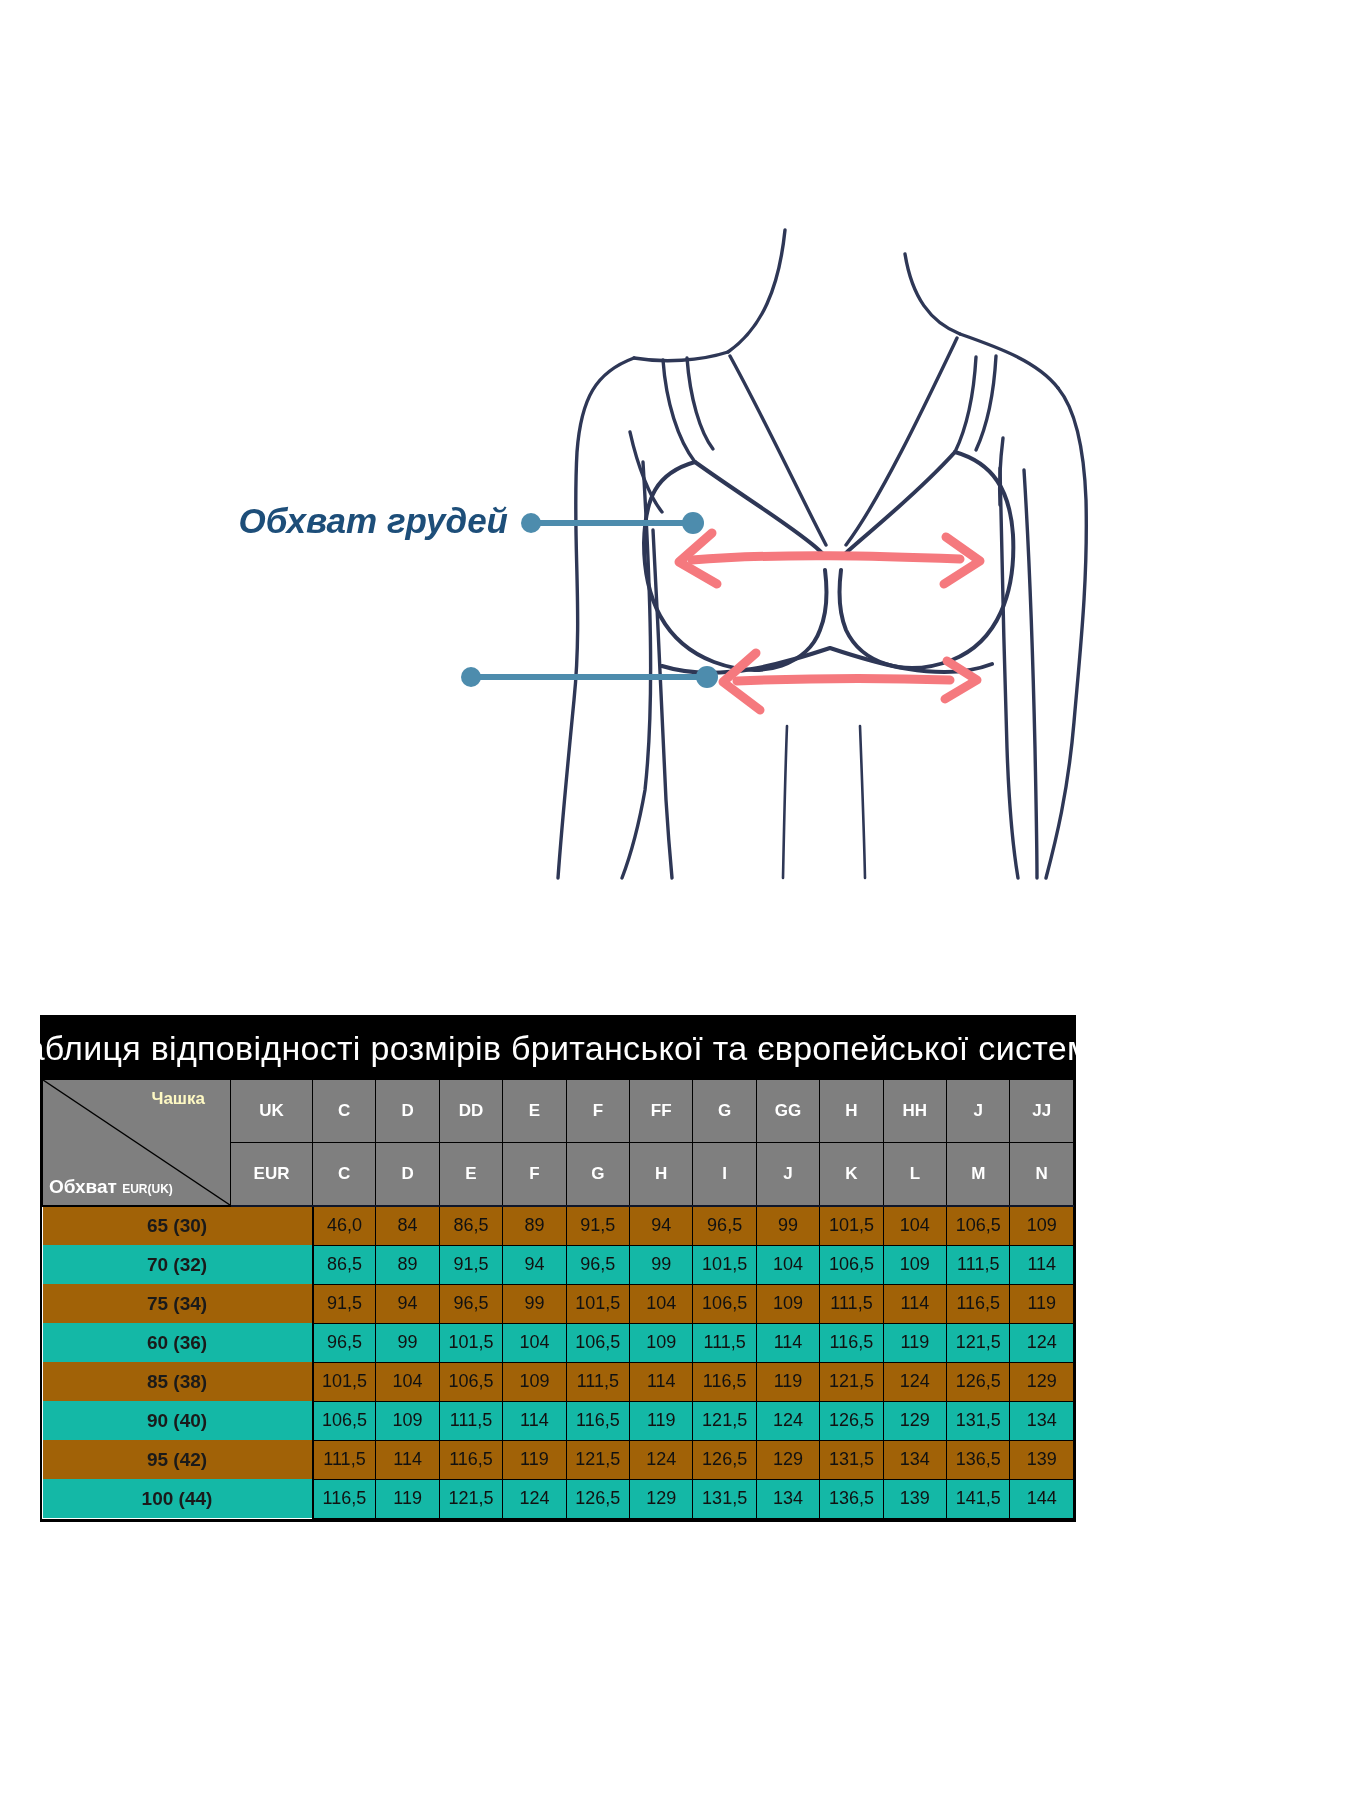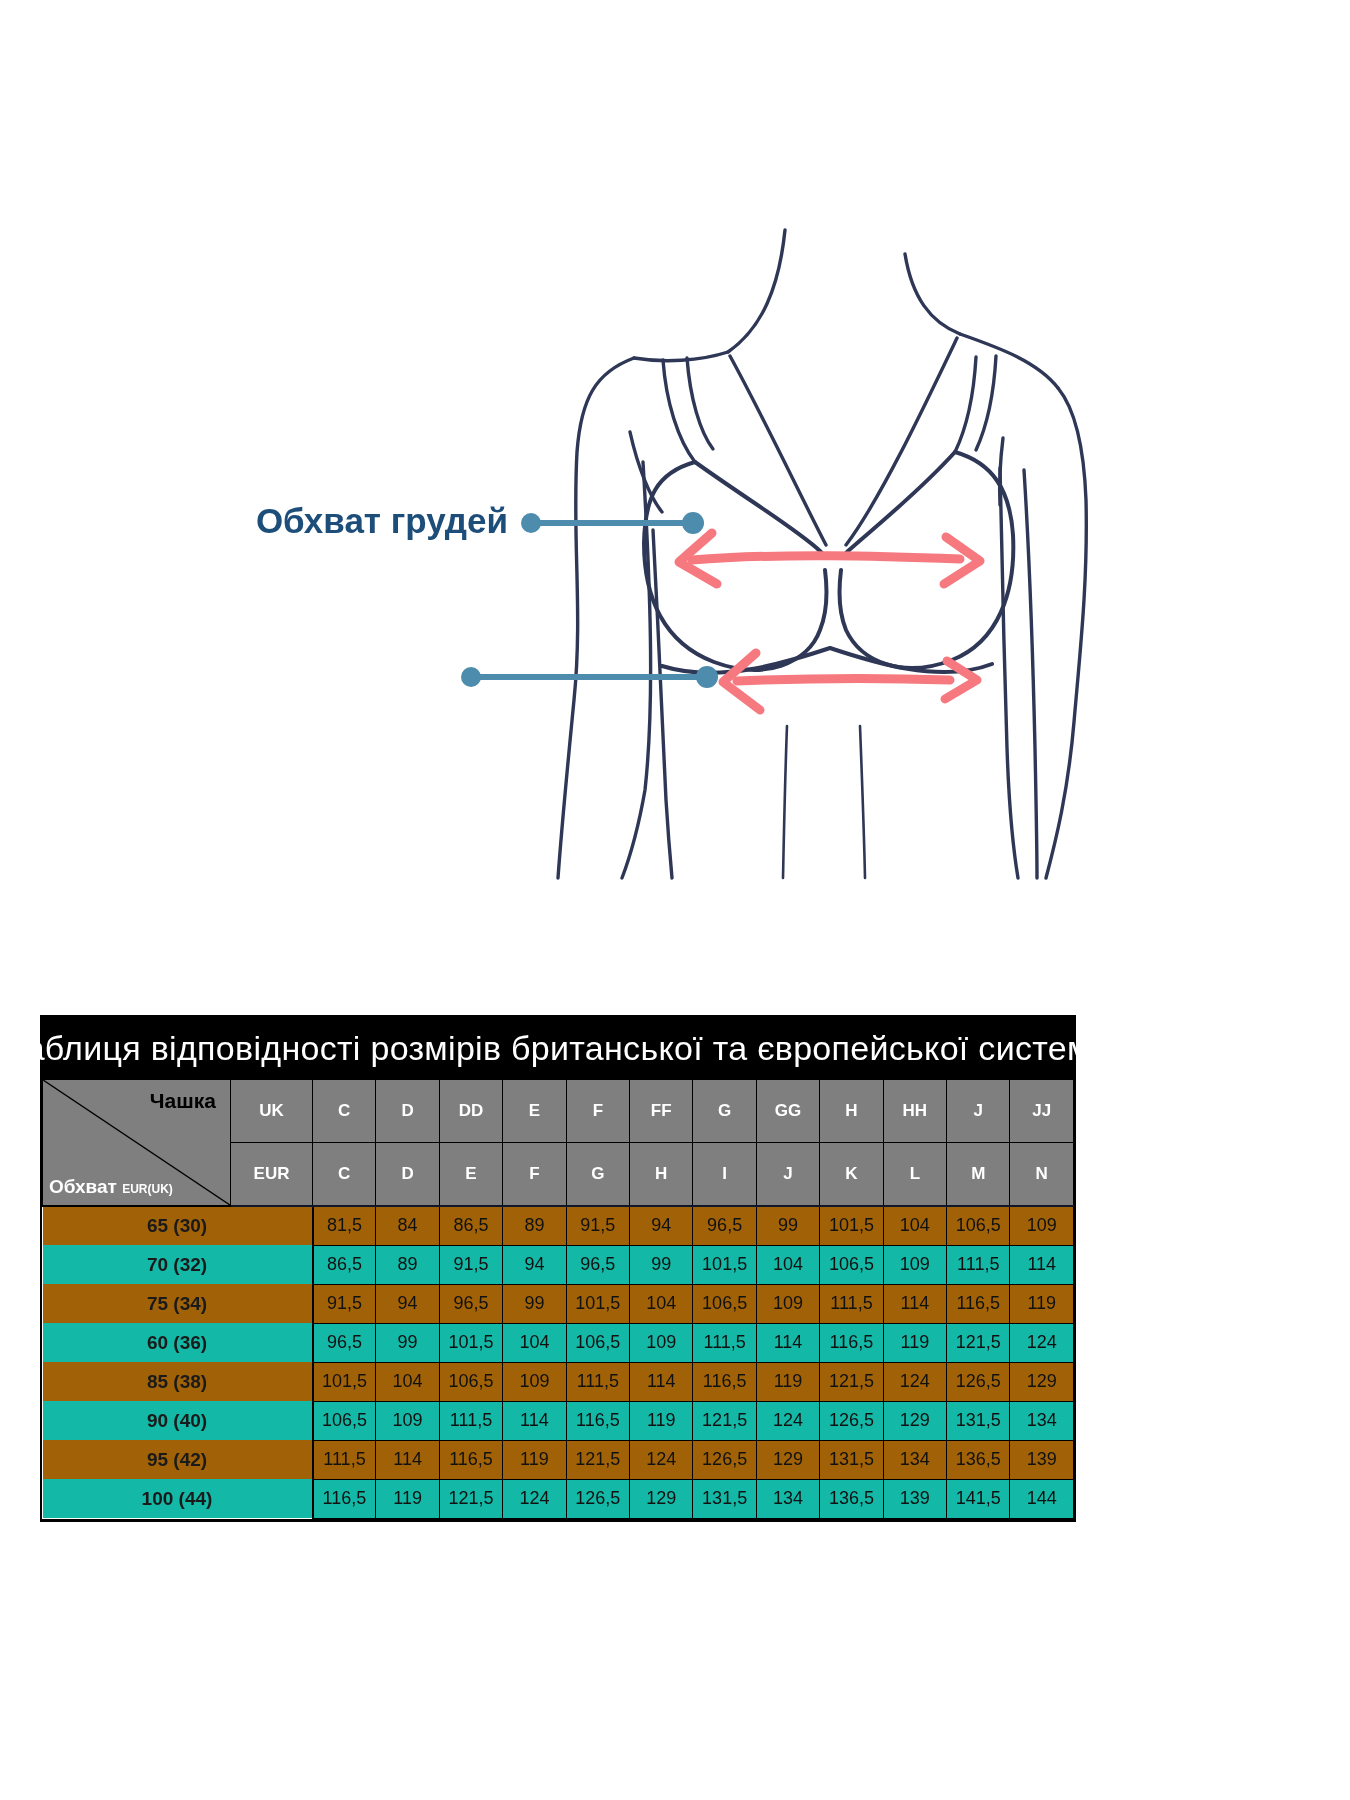--- a/index.html
+++ b/index.html
@@ -6,21 +6,21 @@
   body{
     width:1350px;height:1800px;
     background:#ffffff;
     font-family:"Liberation Sans",sans-serif;
     position:relative;
     overflow:hidden;
   }
   .canvas{position:absolute;left:0;top:0;width:1350px;height:1800px;background:#fff;}
 
   
-  .diagram{position:absolute;left:0;top:0;width:1350px;height:724px;}
+  .diagram{position:absolute;left:0;top:0;width:1350px;height:724px;font-style:italic;}
   .diagram svg{position:absolute;left:0;top:0;}
   .dlabel{
     position:absolute;
     color:#1d4e79;
     font-weight:700;
     font-size:35px;
     white-space:nowrap;
   }
   .dlabel.bust{left:238px;top:501px;width:270px;text-align:right;}
   .dlabel.under{left:142px;top:655px;width:310px;text-align:right;}
@@ -45,22 +45,22 @@
     font-weight:700;font-size:17px;
     height:62px;padding:0;
   }
   tr.h2 .hcell{border-bottom:2px solid #0f172a;}
   td.corner{
     background:#7f7f7f;border:1px solid #000;border-bottom:2px solid #000;
     position:relative;padding:0;
   }
   td.corner .diag{position:absolute;left:0;top:0;width:100%;height:100%;}
   .c-top{
-    position:absolute;top:9px;right:14px;
-    color:#000000;font-weight:700;font-size:21px;
+    position:absolute;top:9px;right:25px;
+    color:#fef9c3;font-weight:700;font-size:17px;
   }
   .c-bottom{
     position:absolute;bottom:7px;left:6px;
     color:#fff;font-weight:700;font-size:19px;white-space:nowrap;
   }
   .c-sub{font-size:12px;margin-top:42px;}
   tbody tr{height:39px;}
   tbody tr.odd{background:#a16207;}
   tbody tr.even{background:#14b8a6;}
   td.band{
@@ -178,21 +178,21 @@
             <td class="hcell">J</td>
             <td class="hcell">K</td>
             <td class="hcell">L</td>
             <td class="hcell">M</td>
             <td class="hcell">N</td>
           </tr>
       </thead>
       <tbody>
           <tr class="odd">
             <td class="band" colspan="2">65 (30)</td>
-            <td class="val">81,5</td>
+            <td class="val">46,0</td>
             <td class="val">84</td>
             <td class="val">86,5</td>
             <td class="val">89</td>
             <td class="val">91,5</td>
             <td class="val">94</td>
             <td class="val">96,5</td>
             <td class="val">99</td>
             <td class="val">101,5</td>
             <td class="val">104</td>
             <td class="val">106,5</td>

